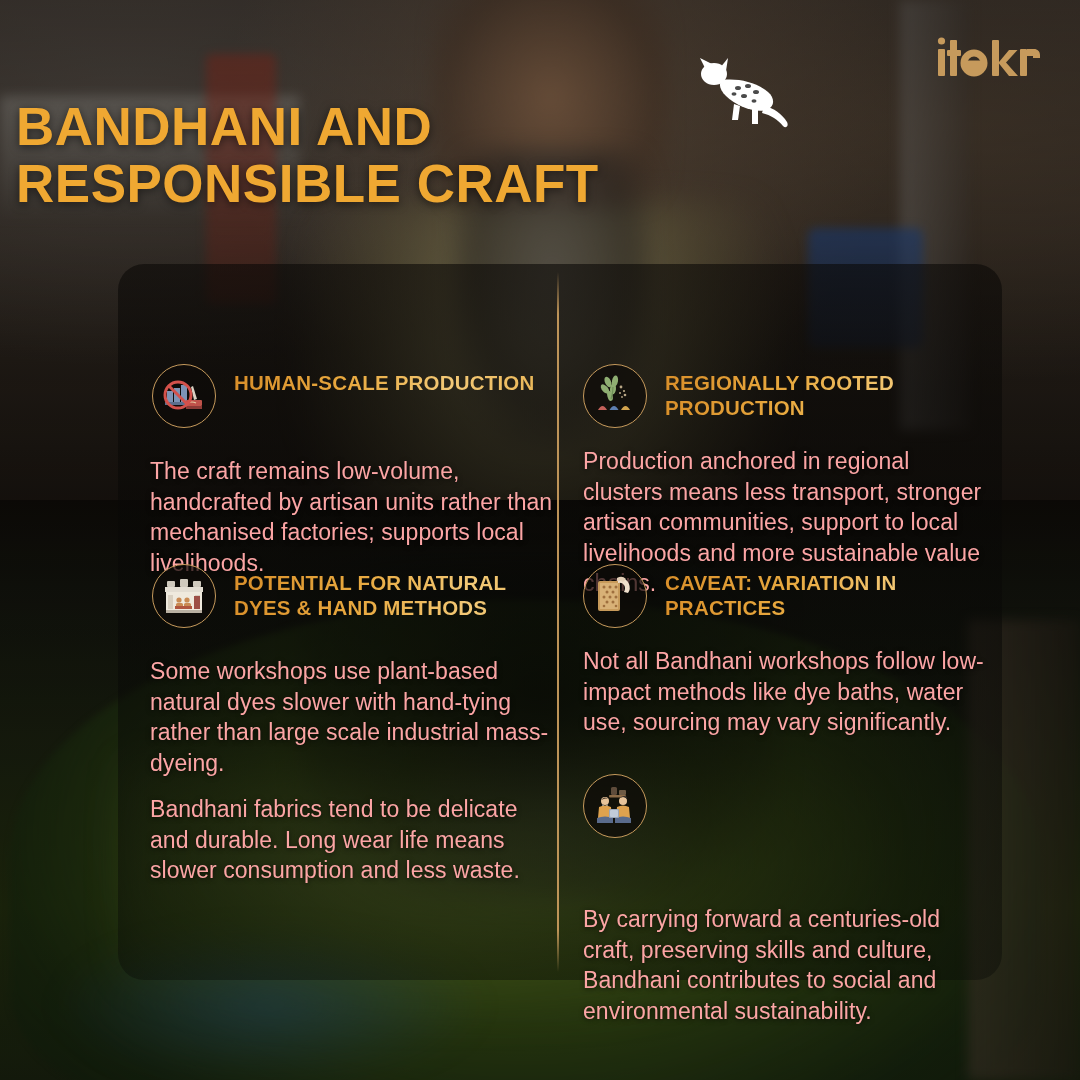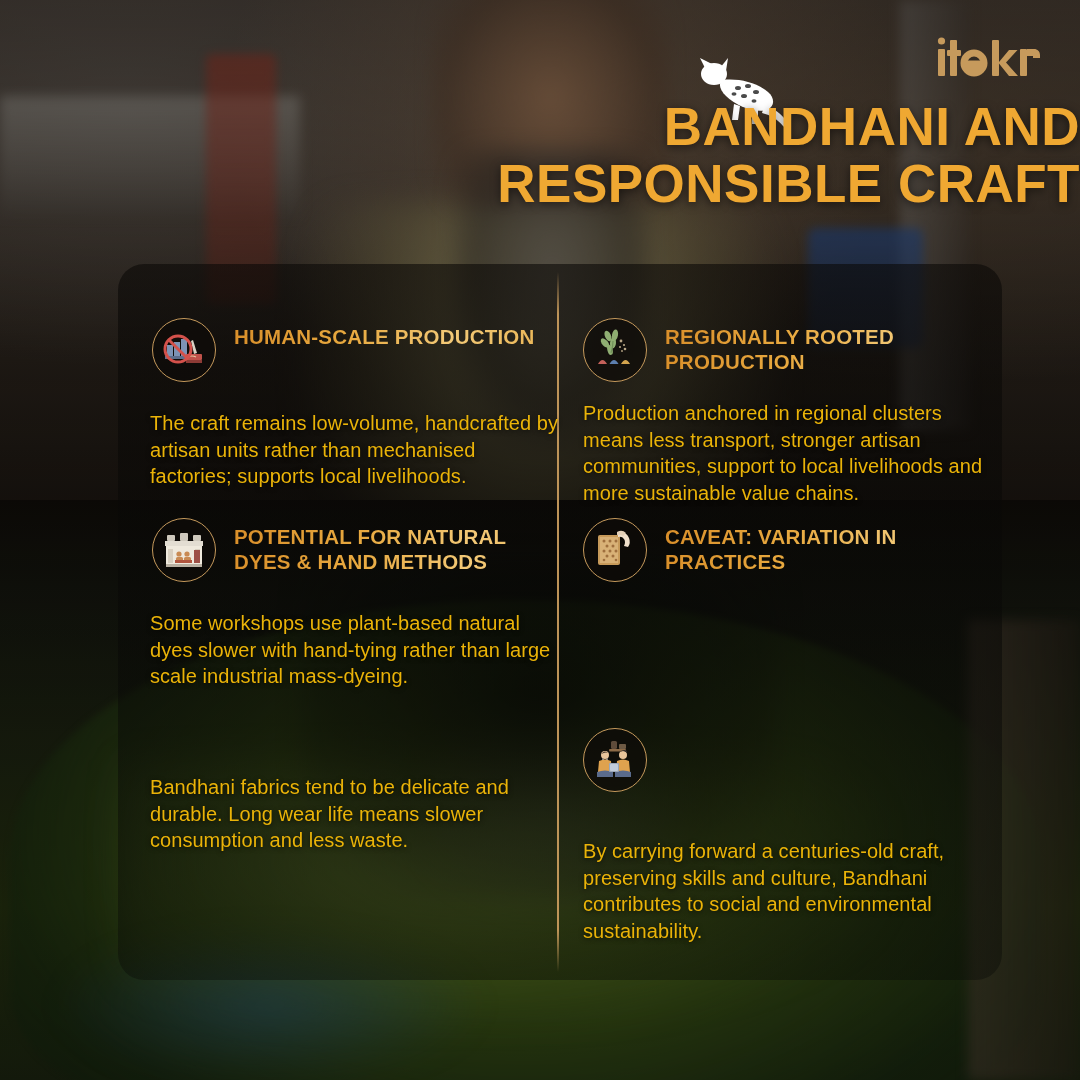--- a/index.html
+++ b/index.html
@@ -105,21 +105,21 @@
   
   .header { position:absolute; left:0; top:0; width:1080px; height:250px; z-index:5; }
 
   .logo {
     position:absolute; right:40px; top:36px;
     font-size:43px; font-weight:700; letter-spacing:-1px;
     color:#C69A5C; line-height:1;
   }
 
   .title-wrap {
-    position:absolute; left:0; top:98px; width:1080px; text-align:right;
+    position:absolute; left:0; top:98px; width:1080px; text-align:left;padding-left:16px;
   }
   .title-line {
     font-size:53px; font-weight:800; letter-spacing:.5px;
     color:#EFA832; line-height:1.08; text-transform:uppercase;
     text-shadow:0 2px 10px rgba(0,0,0,.55);
   }
 
   .cat-mark {
     position:absolute; left:686px; top:56px; width:110px; height:80px;
   }
@@ -133,58 +133,58 @@
   }
   .divider {
     position:absolute; left:557px; top:272px; width:2px; height:700px;
     background:linear-gradient(180deg, rgba(198,154,92,0) 0%, rgba(198,154,92,.95) 6%, rgba(198,154,92,.95) 94%, rgba(198,154,92,0) 100%);
     z-index:6;
   }
 
   .grid { position:absolute; inset:0; z-index:7; }
 
   .card { position:absolute; width:410px; }
-  .card .head { display:flex; align-items:flex-start; gap:18px; }
+  .card .head { display:flex; align-items:flex-start; gap:18px;margin-top:46px; }
 
   .icon-badge {
     width:64px; height:64px; flex:0 0 64px; border-radius:50%;
     border:1.5px solid #C69A5C;
     background:rgba(14,11,8,.72);
     display:flex; align-items:center; justify-content:center;
     position:relative; overflow:hidden;
   }
   .icon-badge svg { display:block; }
 
   .card h3 {
     font-size:20.5px; font-weight:800; line-height:1.22;
     letter-spacing:.2px; text-transform:uppercase;
     padding-top:6px;
     background:linear-gradient(96deg,#D98F2A 0%, #E8A93F 38%, #F3C977 72%, #EBB85A 100%);
     -webkit-background-clip:text; background-clip:text;
     -webkit-text-fill-color:transparent; color:transparent;
   }
   .card p {
     margin-top:28px;
-    font-size:20px; line-height:1.33; color:#eab308;
+    font-size:23px; line-height:1.33; color:#fca5a5;
     letter-spacing:.05px;
     text-shadow:0 1px 5px rgba(0,0,0,.7);
   }
   .card.left p { margin-left:-2px; }
 
   
   .c1 { left:152px; top:318px; }
   .c2 { left:583px; top:318px; }
   .c3 { left:152px; top:518px; }
   .c4 { left:583px; top:518px; }
   .c5 { left:152px; top:728px; }
   .c6 { left:583px; top:728px; }
 
   .c2 h3, .c4 h3, .c6 h3 { }
   .c2 p, .c4 p, .c6 p { margin-top:18px; }
-  .c5 p, .c6 p { margin-top:46px; }
+  .c5 p, .c6 p { margin-top:66px; }
 </style>
 </head>
 <body>
 
 <div class="bg">
   <div class="bg-top"></div>
   <div class="shelf-a"></div>
   <div class="can-red"></div>
   <div class="pillar"></div>
   <div class="blue-drum"></div>
@@ -354,20 +354,21 @@
               <circle cx="21" cy="29" r="1.5"></circle>
             <circle cx="12" cy="33" r="1.3"></circle>
               <circle cx="24" cy="33" r="1.3"></circle>
           </g>
           <path d="M26 6 q8 -2 11 5 q2 5 -1 9 l-4 -1 q2 -4 0 -7 q-2 -3 -6 -2 z" fill="#f0e0cc"></path>
           <path d="M25 5 q5 -3 9 1 l-3 3 q-3 -2 -6 -1 z" fill="#e3d0b8"></path>
         </svg>
       </div>
       <h3>CAVEAT: VARIATION IN PRACTICES</h3>
     </div>
+    <p>Not all Bandhani workshops follow low-impact methods like dye baths, water use, sourcing may vary significantly.</p>
   </div>
 
   <div class="card left c5">
     <p>Bandhani fabrics tend to be delicate and durable. Long wear life means slower consumption and less waste.</p>
   </div>
 
   <div class="card right c6">
     <div class="head">
       <div class="icon-badge">
         <svg width="46" height="46" viewBox="0 0 46 46">

